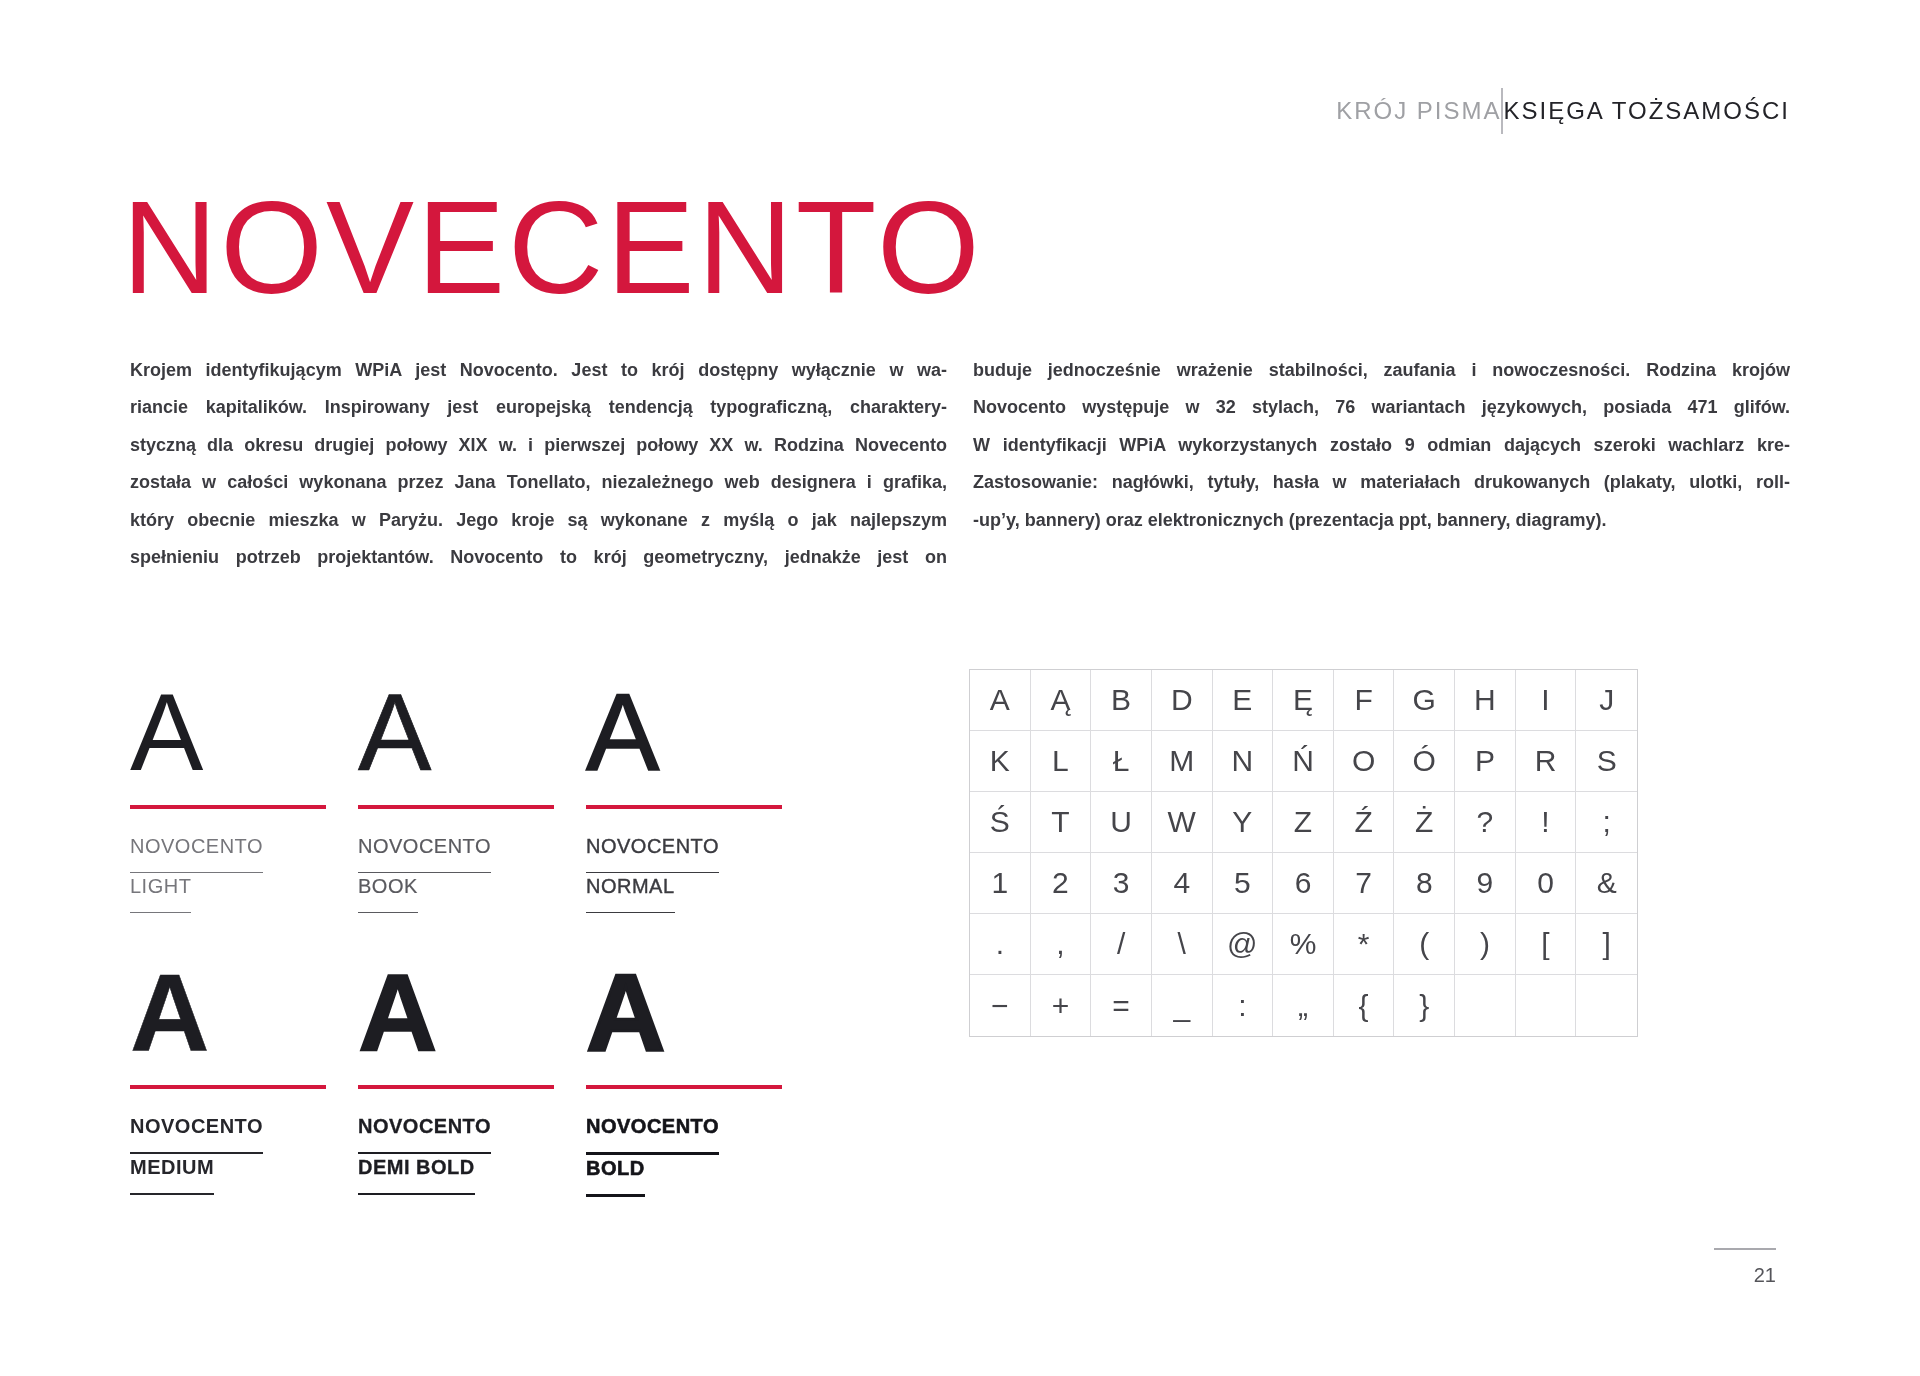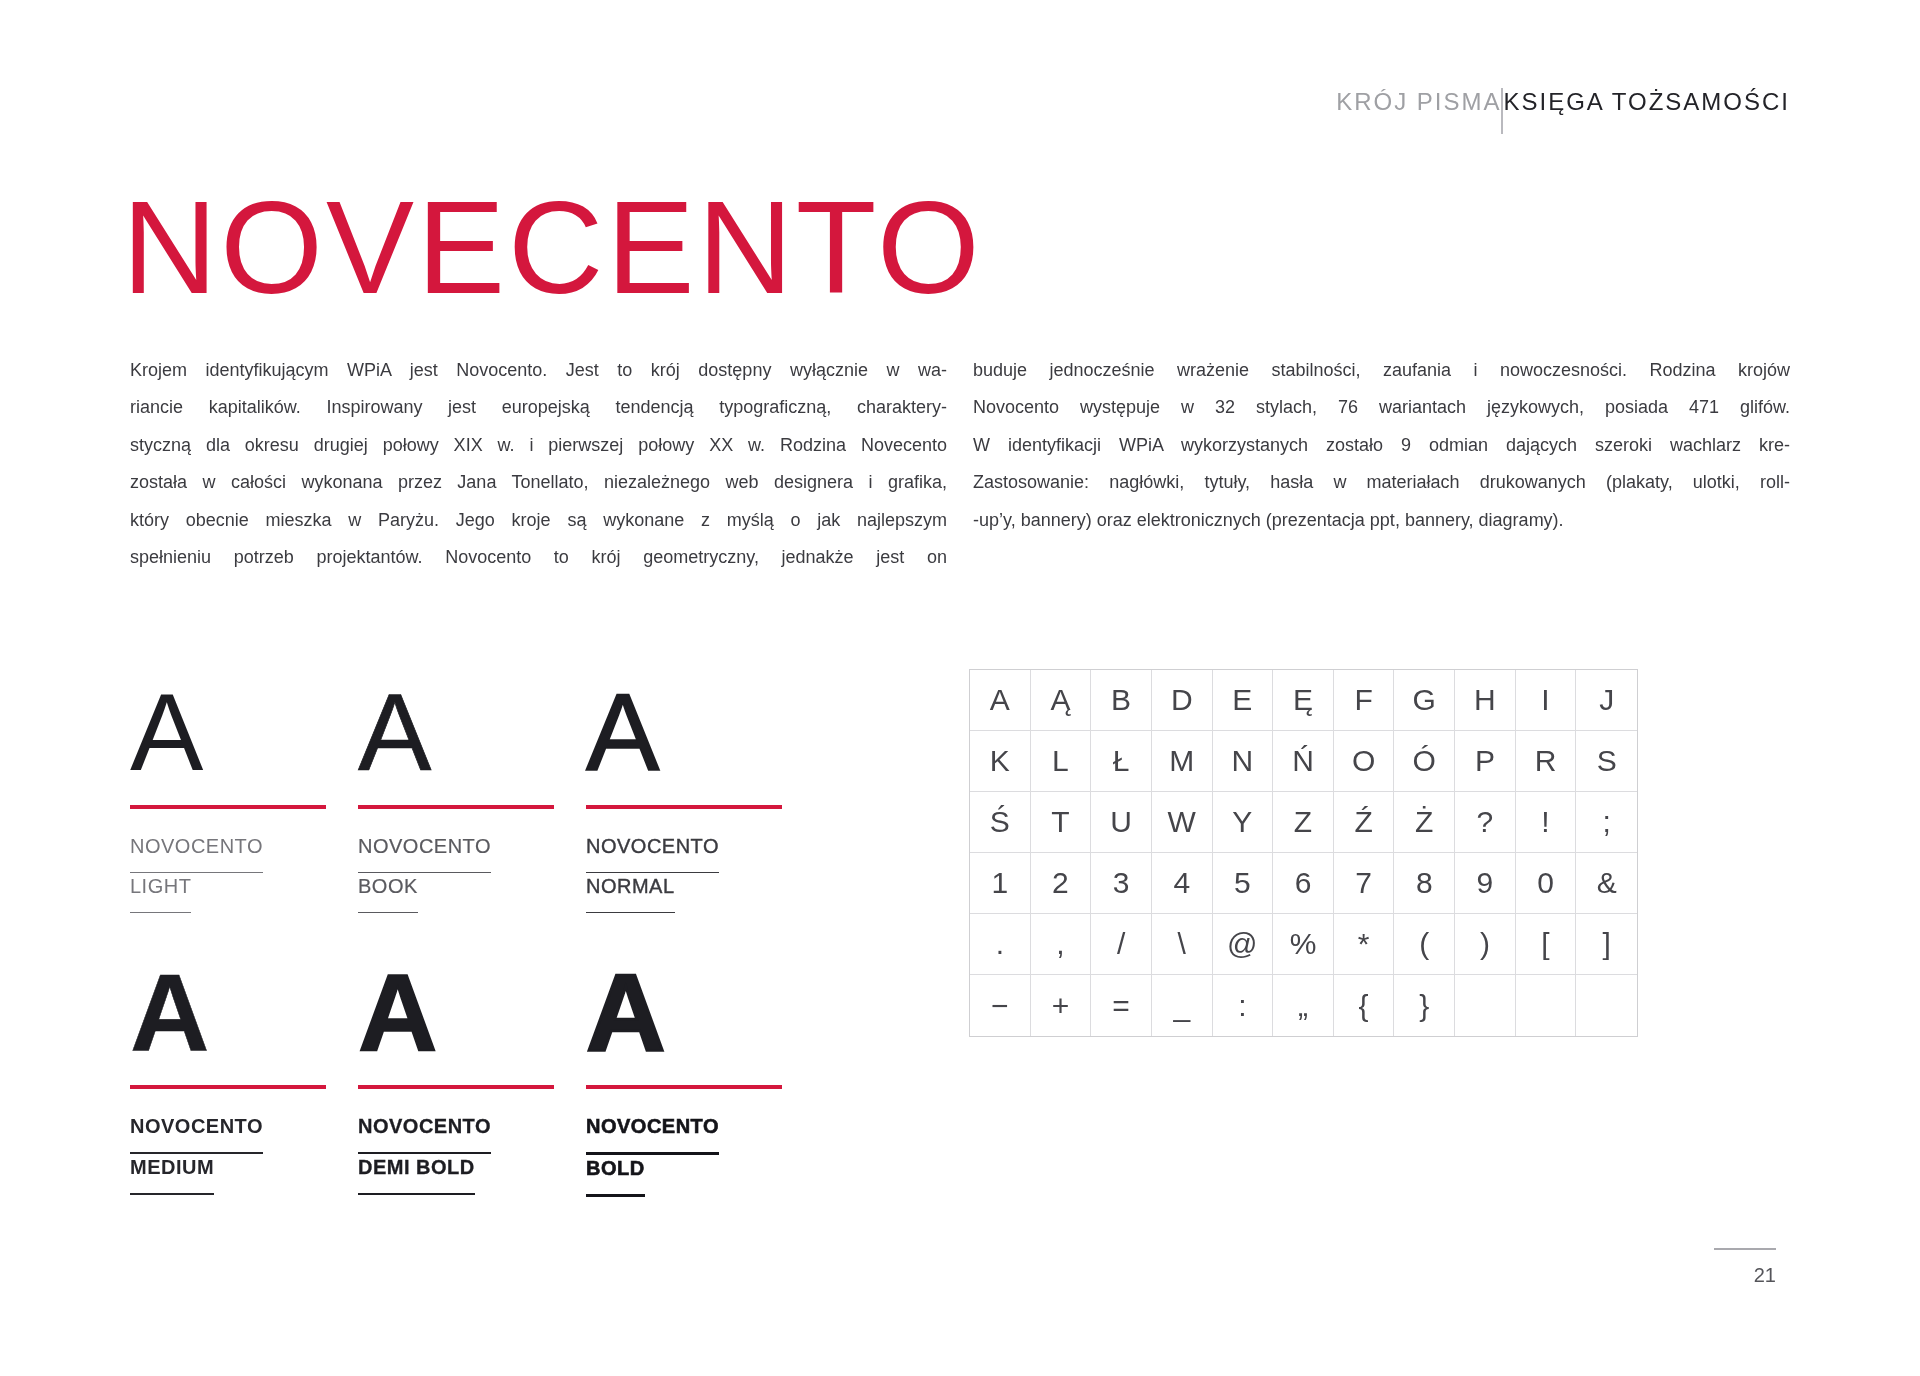--- a/index.html
+++ b/index.html
@@ -8,32 +8,32 @@
     --muted:#9fa0a4;
     --dark:#232328;
     --border:#cfcfd2;
   }
   *{margin:0;padding:0;box-sizing:border-box;}
   html,body{background:#ffffff;}
   body{font-family:"Liberation Sans", sans-serif;color:var(--text);}
   .page{position:relative;width:1920px;height:1376px;background:#ffffff;overflow:hidden;}
 
   
-  .header{position:absolute;top:88px;right:130px;display:flex;align-items:flex-start;height:46px;}
+  .header{position:absolute;top:88px;right:130px;display:flex;align-items:center;height:46px;}
   .header-section{font-size:24px;letter-spacing:2px;color:var(--muted);white-space:nowrap;}
   .header-divider{width:2px;height:46px;background:#b9b9be;}
   .header-book{font-size:24px;letter-spacing:2px;color:var(--dark);white-space:nowrap;}
 
   
   .page-title{position:absolute;left:122px;top:182px;font-size:132px;line-height:1;
     letter-spacing:3px;color:var(--accent);font-weight:400;white-space:nowrap;}
 
   
   .columns{position:absolute;left:130px;top:352px;width:1660px;display:flex;gap:26px;}
-  .col{width:817px;font-size:18px;color:var(--text);}
+  .col{width:817px;font-size:18px;color:var(--text);font-weight:bold;}
   .col .line{line-height:37.4px;text-align:justify;white-space:nowrap;}
   .col .line.fill{text-align-last:justify;white-space:normal;}
 
   
   .specimen-row{position:absolute;left:130px;display:flex;gap:32px;}
   .specimen-row.row1{top:640px;}
   .specimen-row.row2{top:910px;}
   .card{width:196px;}
   .card .glyph{height:147px;display:flex;align-items:flex-end;font-size:110px;line-height:110px;color:#1d1d22;}
   .row2 .card .glyph{height:157px;}

